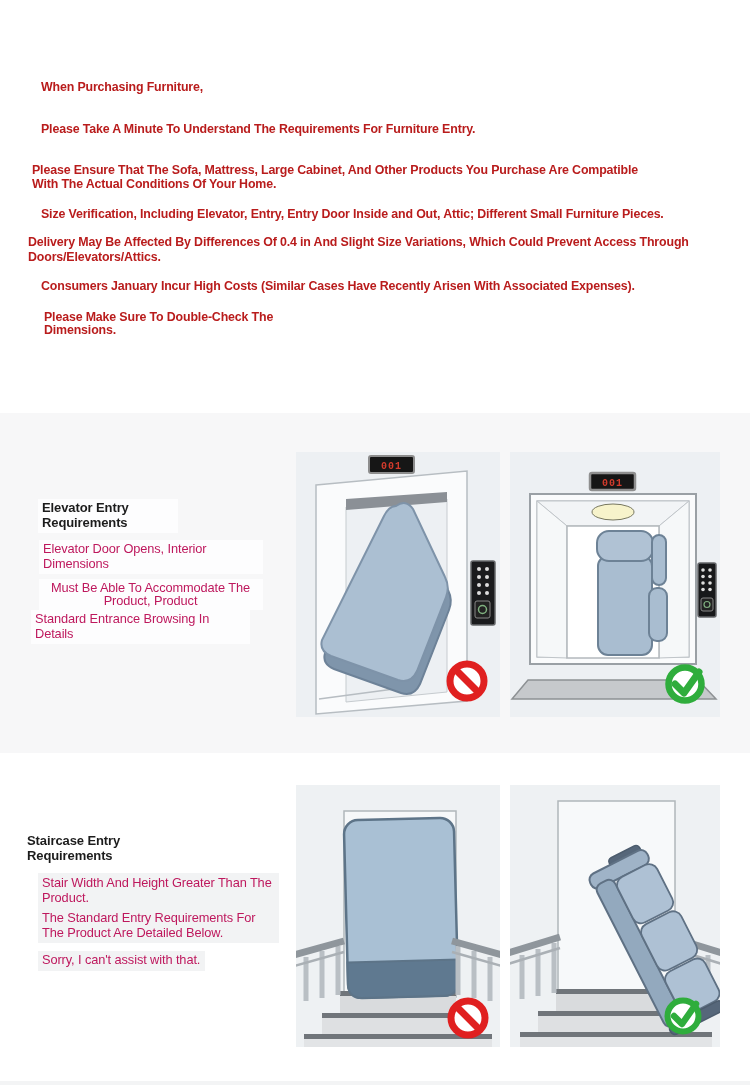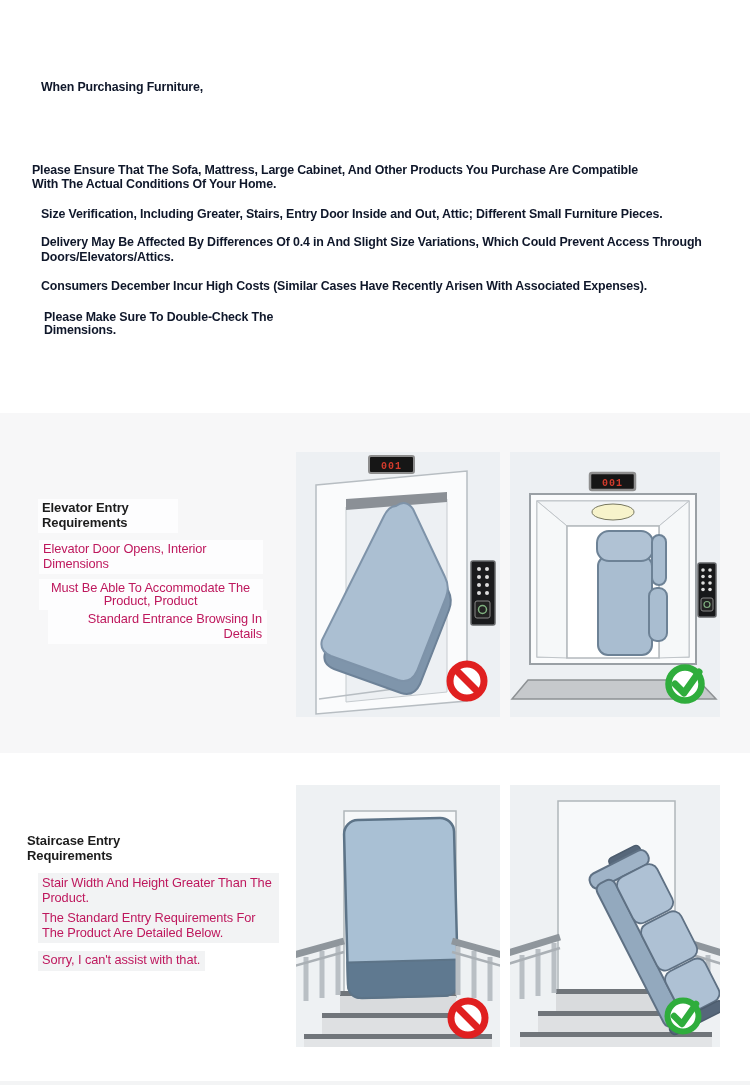--- a/index.html
+++ b/index.html
@@ -1,20 +1,20 @@
 <!DOCTYPE html>
 <html><head>
 <meta charset="utf-8">
 <style>
   html,body{margin:0;padding:0;}
   body{background:#ffffff;font-family:"Liberation Sans","DejaVu Sans",sans-serif;}
   .page{position:relative;width:750px;height:1085px;background:#ffffff;overflow:hidden;margin:0 auto;}
   .abs{position:absolute;}
   .intro-p{
-    font-size:12.4px;font-weight:700;color:#0f172a;letter-spacing:-0.15px;
+    font-size:12.4px;font-weight:700;color:#b91c1c;letter-spacing:-0.15px;
     line-height:14px;white-space:pre-wrap;
   }
   .sec-title{
     font-size:13px;font-weight:700;color:#1c1c1c;line-height:14.5px;letter-spacing:-0.1px;
   }
   .sec-item{
     font-size:12.8px;font-weight:400;color:#be185d;line-height:14.5px;letter-spacing:-0.1px;
     display:inline-block;padding:2px 5px 3px 4px;margin-left:-4px;
   }
   .elevator-band{left:0;top:413px;width:750px;height:340px;background:#f7f7f8;}
@@ -25,38 +25,39 @@
   .title-box{display:inline-block;padding:2px 6px 3px 4px;margin-left:-4px;}
   .bottom-strip{left:0;top:1081px;width:750px;height:4px;background:#f3f4f5;}
   .led{font-family:"Liberation Mono","DejaVu Sans Mono",monospace;font-weight:bold;}
 </style>
 </head>
 <body>
 
 <div class="page">
 
   <div class="abs intro-p" style="left:41px;top:80px;">When Purchasing Furniture,</div>
+  <div class="abs intro-p" style="left:41px;top:122px;">Please Take A Minute To Understand The Requirements For Furniture Entry.</div>
   <div class="abs intro-p" style="left:32px;top:163px;width:630px;">Please Ensure That The Sofa, Mattress, Large Cabinet, And Other Products You Purchase Are Compatible With The Actual Conditions Of Your Home.</div>
-  <div class="abs intro-p" style="left:41px;top:207px;">Size Verification, Including Greater, Stairs, Entry Door Inside and Out, Attic; Different Small Furniture Pieces.</div>
-  <div class="abs intro-p" style="left:41px;top:235px;width:665px;line-height:15px;">Delivery May Be Affected By Differences Of 0.4 in And Slight Size Variations, Which Could Prevent Access Through Doors/Elevators/Attics.</div>
-  <div class="abs intro-p" style="left:41px;top:279px;">Consumers December Incur High Costs (Similar Cases Have Recently Arisen With Associated Expenses).</div>
+  <div class="abs intro-p" style="left:41px;top:207px;">Size Verification, Including Elevator, Entry, Entry Door Inside and Out, Attic; Different Small Furniture Pieces.</div>
+  <div class="abs intro-p" style="left:28px;top:235px;width:665px;line-height:15px;">Delivery May Be Affected By Differences Of 0.4 in And Slight Size Variations, Which Could Prevent Access Through Doors/Elevators/Attics.</div>
+  <div class="abs intro-p" style="left:41px;top:279px;">Consumers January Incur High Costs (Similar Cases Have Recently Arisen With Associated Expenses).</div>
   <div class="abs intro-p" style="left:44px;top:311px;width:240px;line-height:13px;">Please Make Sure To Double-Check The Dimensions.</div>
 
   <div class="abs elevator-band">
 
     <div class="abs" style="left:42px;top:86px;width:140px;">
       <span class="sec-title title-box hl-white" style="width:130px;">Elevator Entry Requirements</span>
     </div>
     <div class="abs" style="left:43px;top:127px;">
       <span class="sec-item hl-white" style="width:215px;">Elevator Door Opens, Interior Dimensions</span>
     </div>
     <div class="abs" style="left:43px;top:166px;text-align:center;">
       <span class="sec-item hl-white" style="width:215px;line-height:13px;">Must Be Able To Accommodate The Product, Product</span>
     </div>
-    <div class="abs" style="left:52px;top:197px;text-align:right;">
+    <div class="abs" style="left:35px;top:197px;">
       <span class="sec-item hl-white" style="width:210px;">Standard Entrance Browsing In Details</span>
     </div>
 
     <div class="abs panel" style="left:296px;top:39px;width:204px;height:265px;">
       <svg width="204" height="265" viewBox="0 0 204 265" xmlns="http://www.w3.org/2000/svg">
         <rect width="204" height="265" fill="#edf0f3"></rect>
 
         <g>
           <path d="M20,33 L171,19 L171,249 L20,262 Z" fill="#fafbfc" stroke="#b7bdc2" stroke-width="1.5"></path>
           <path d="M50,55 L151,47 L151,240 L50,250 Z" fill="#edf0f3" stroke="#c6cbcf" stroke-width="1"></path>

